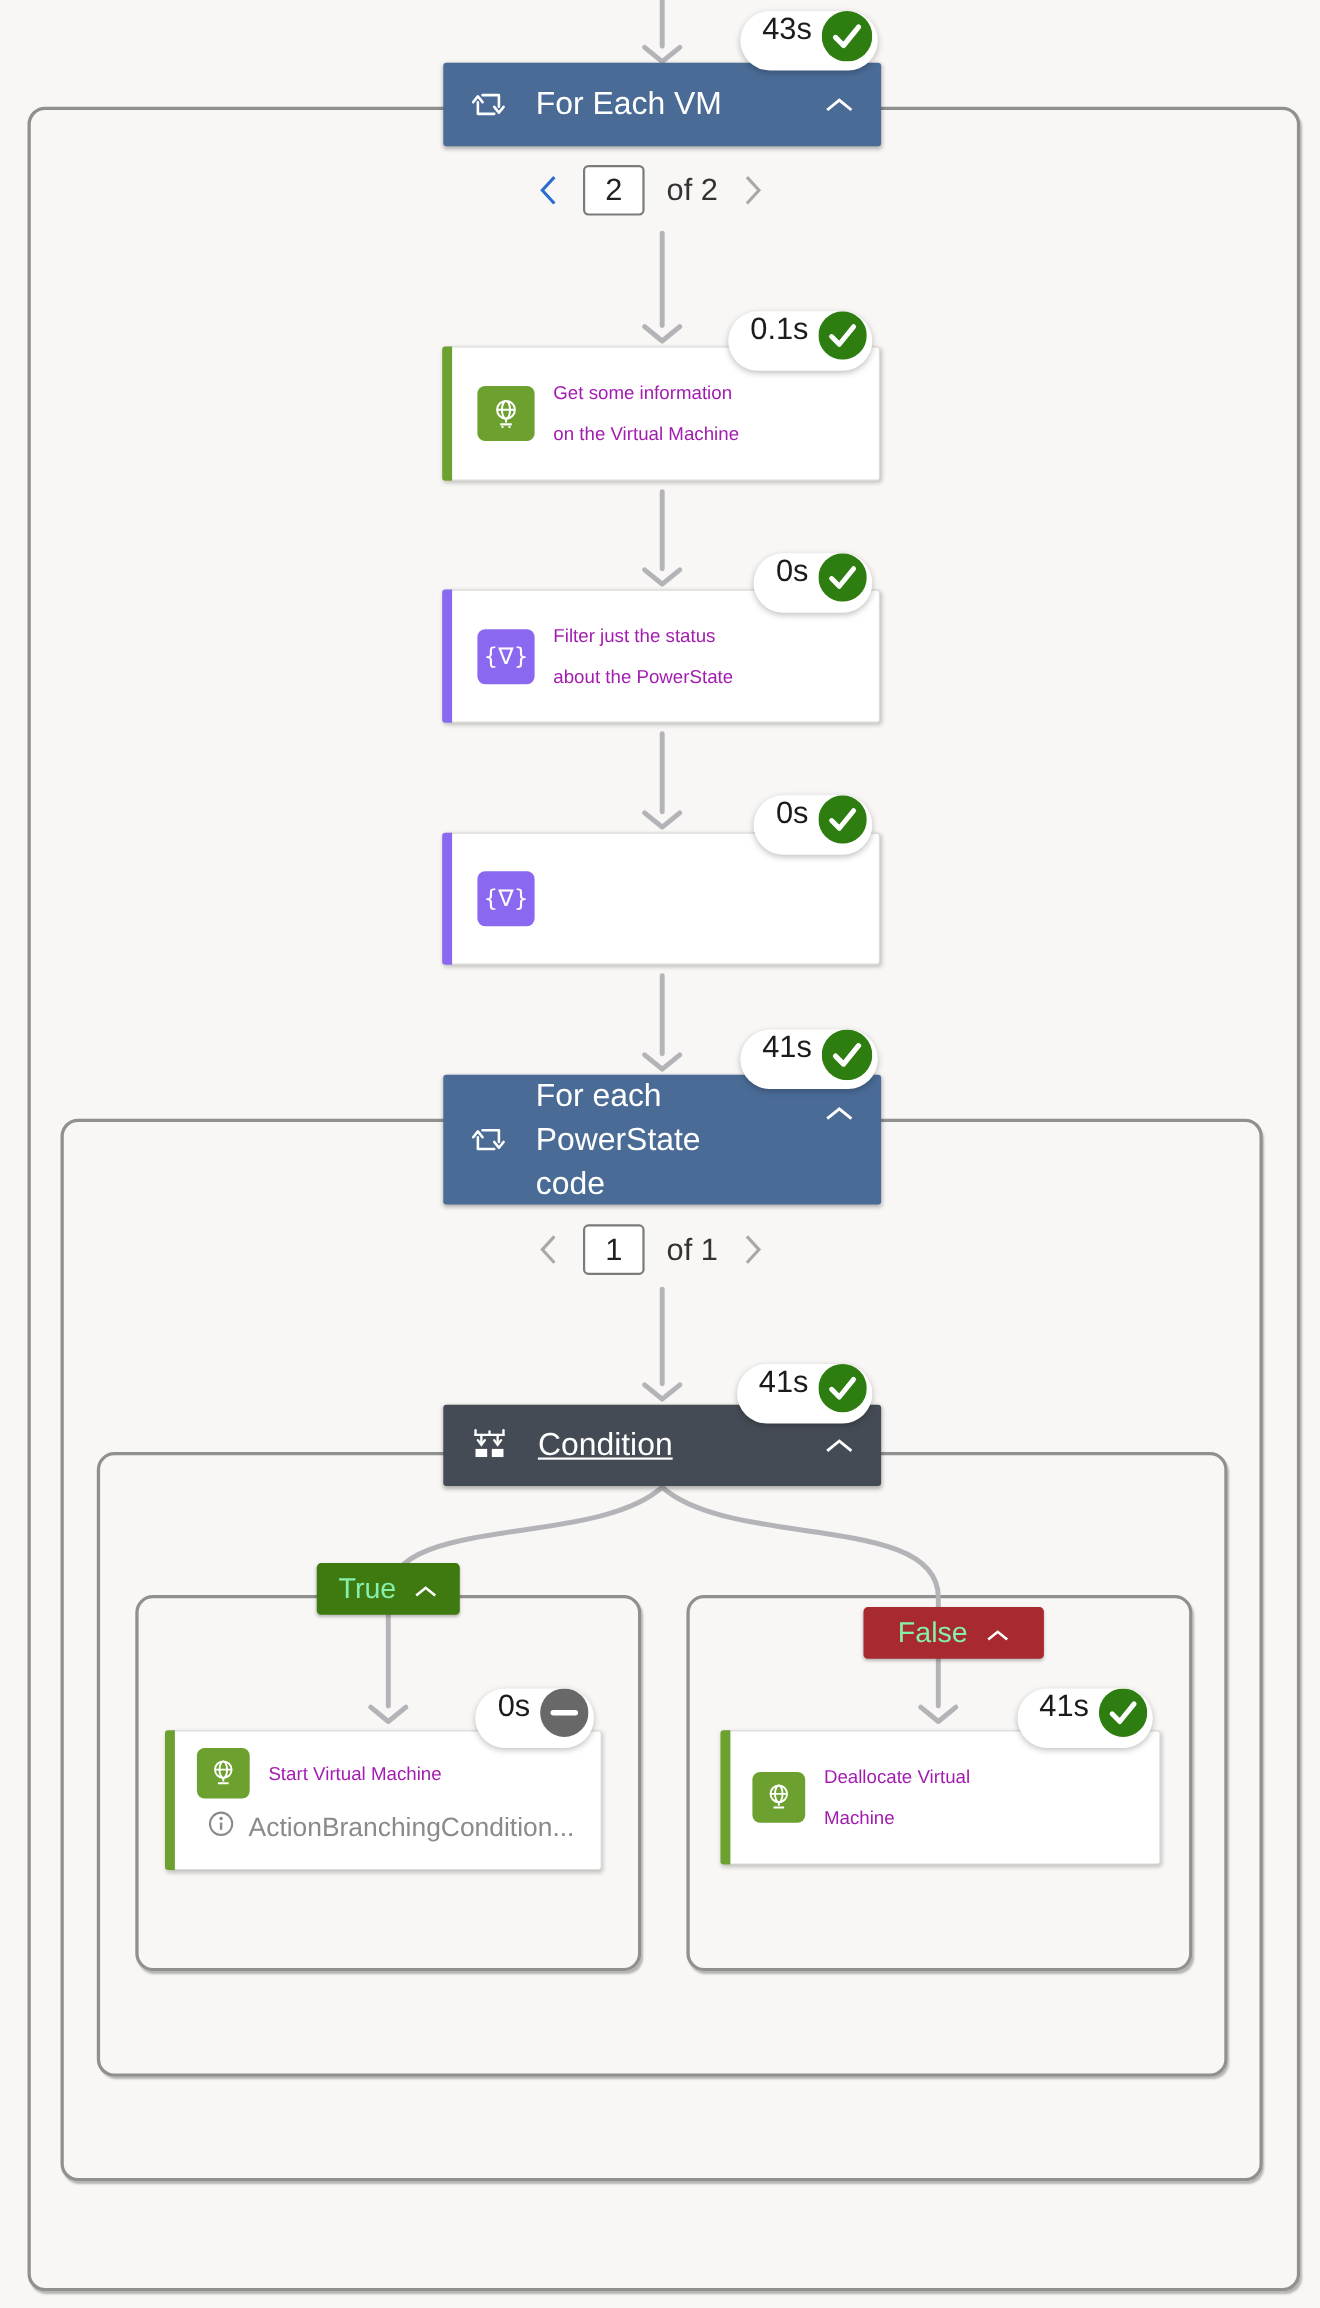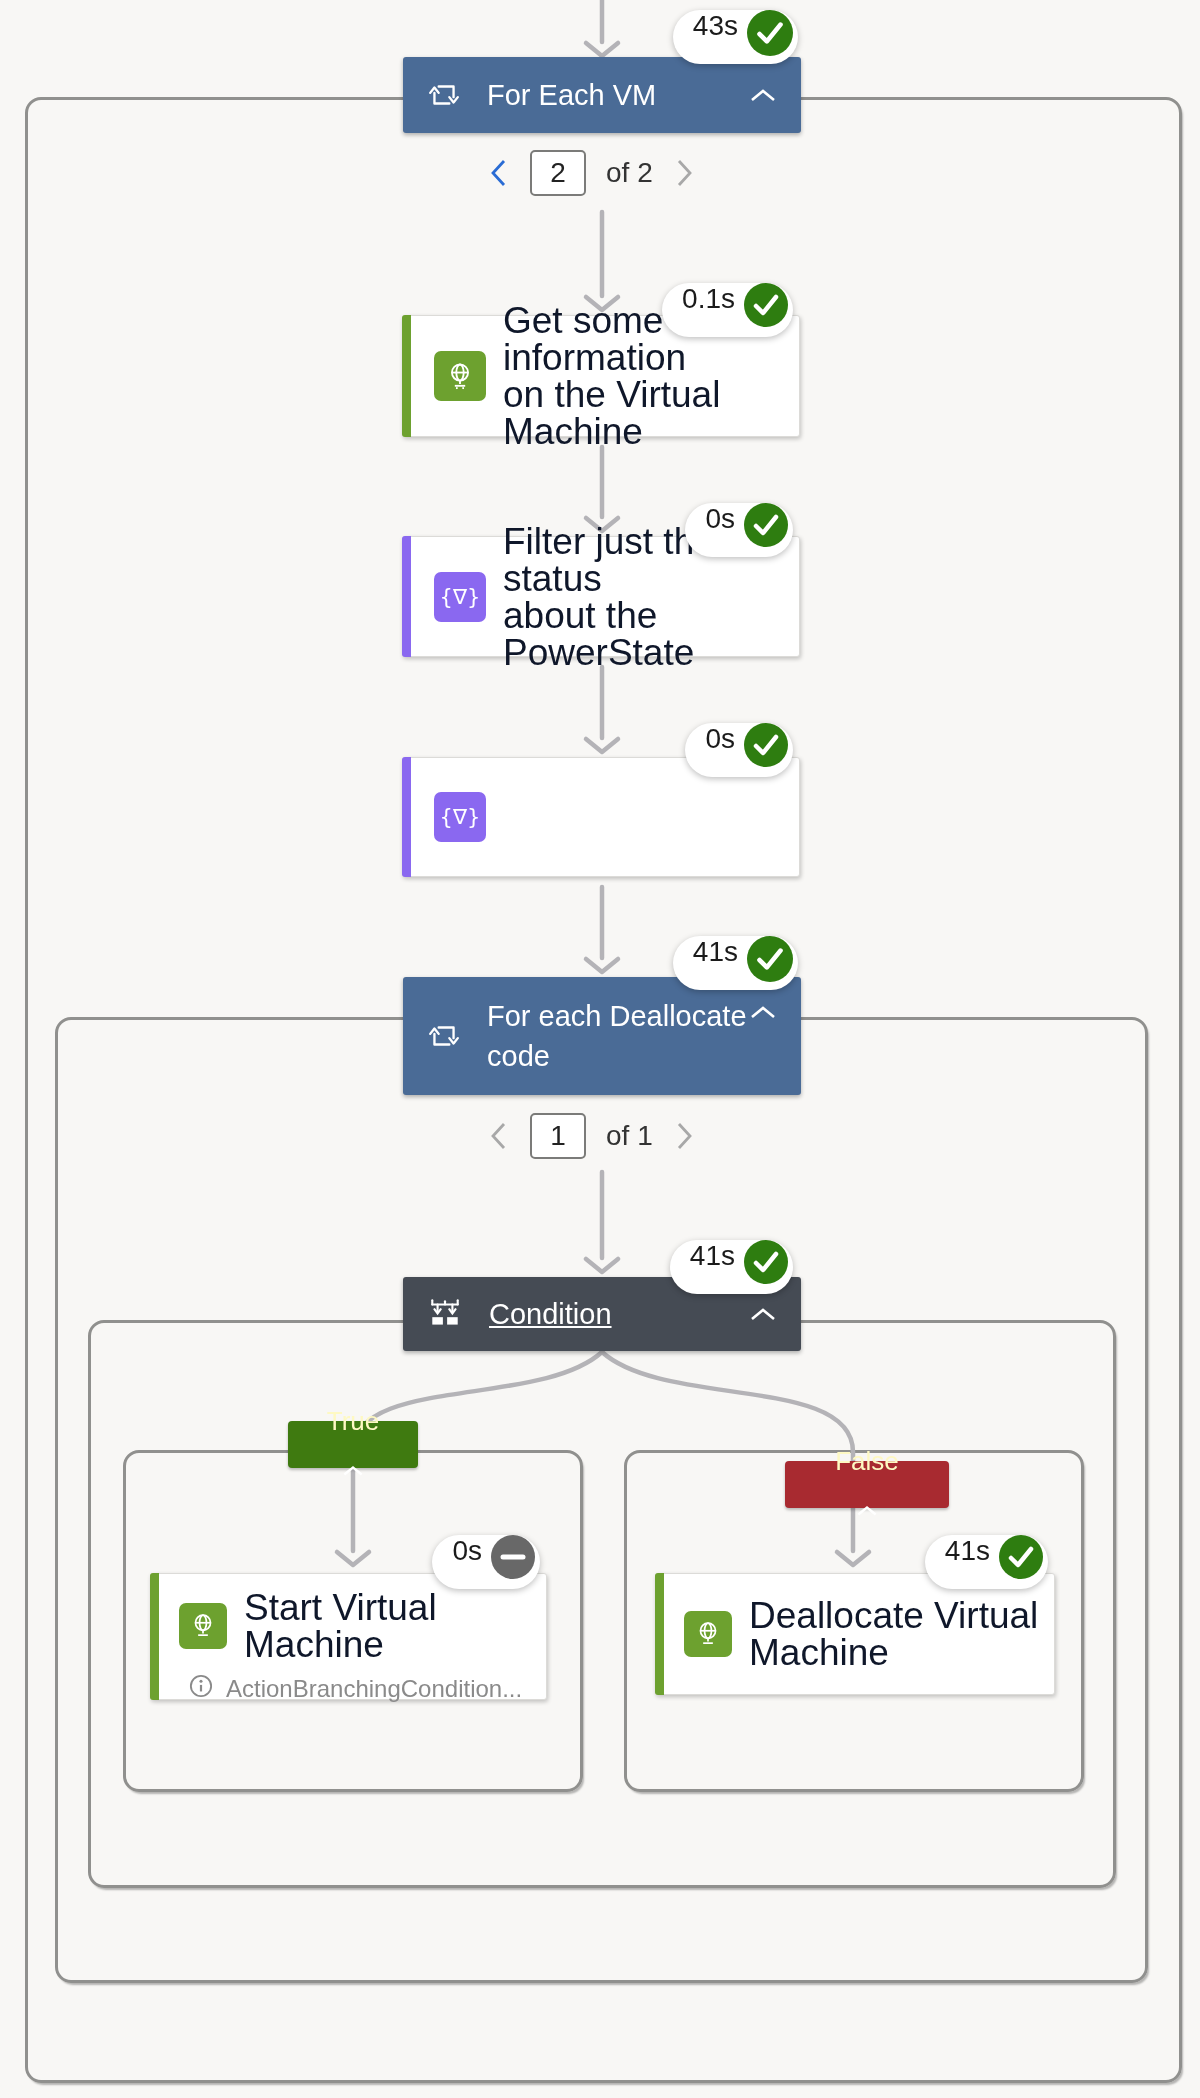--- a/index.html
+++ b/index.html
@@ -60,30 +60,30 @@
     align-items:center;cursor:pointer;}
   .accent{position:absolute;left:-1px;top:-1px;bottom:-1px;width:9px;border-radius:3px 0 0 3px;}
   #card-step1{left:402px;top:315px;width:398px;height:122px;}
   #card-step2{left:402px;top:536px;width:398px;height:121px;}
   #card-step3{left:402px;top:757px;width:398px;height:120px;}
   #card-start{left:150px;top:1573px;width:397px;height:127px;display:block;padding-top:15px;}
   #card-dealloc{left:655px;top:1573px;width:400px;height:122px;}
   .card-icon{width:52px;height:50px;border-radius:7px;display:flex;align-items:center;
     justify-content:center;margin-left:31px;flex:none;}
   .card-icon.sm{width:48px;height:46px;margin-left:28px;}
-  .card-title{font-size:37px;color:#0f172a;line-height:37px;margin-left:17px;}
+  .card-title{font-size:17px;color:#a21caf;line-height:37px;margin-left:17px;}
   .glyph{color:#fff;font-size:21px;font-family:"DejaVu Sans",sans-serif;}
   .row1{display:flex;align-items:center;}
   .note-row{display:flex;align-items:center;gap:13px;margin:11px 0 0 38px;color:#8a8a8a;
     font-size:24px;}
 
   
-  .branch-label{position:absolute;height:47px;border-radius:4px;color:#fef9c3;font-size:26px;
+  .branch-label{position:absolute;height:47px;border-radius:4px;color:#86efac;font-size:26px;
     display:flex;align-items:center;justify-content:center;gap:16px;z-index:4;cursor:pointer;
-    box-shadow:0 2px 3px rgba(0,0,0,.25);flex-direction:column;}
+    box-shadow:0 2px 3px rgba(0,0,0,.25);}
   #label-true{left:288px;top:1421px;width:130px;background:#3f7a10;}
   #label-false{left:785px;top:1421px;width:164px;background:#a82a30;margin-top:40px;}
 </style>
 </head>
 <body>
 
 <div id="canvas">
 
   <div class="scope" id="scope-foreach-vm"></div>
   <div class="scope" id="scope-foreach-ps"></div>
@@ -220,21 +220,21 @@
   <div class="scope-header" id="hdr-foreach-ps">
     <span class="hdr-icon">
       <svg width="34" height="34" viewBox="0 0 32 32" stroke="#fff" stroke-width="2.2" fill="none" stroke-linecap="round" stroke-linejoin="round">
         <polyline points="11,8 25,8 25,18"></polyline>
           <polyline points="21,24 7,24 7,14"></polyline>
         <polyline points="3,14 7,9 11,14"></polyline>
           <polyline points="21,18 25,23 29,18"></polyline>
       </svg>
     </span>
     <span class="hdr-title">
-      <span>For each Deallocate</span><br>
+      <span>For each PowerState</span><br>
       <span>code</span>
     </span>
     <span class="hdr-chev">
       <svg width="28" height="15" viewBox="0 0 28 15" stroke="#fff" stroke-width="2.6" fill="none">
           <polyline points="3,12 14,3 25,12"></polyline>
         </svg>
     </span>
   </div>
   <div class="badge" id="badge-foreach-ps">
     <span>41s</span>

